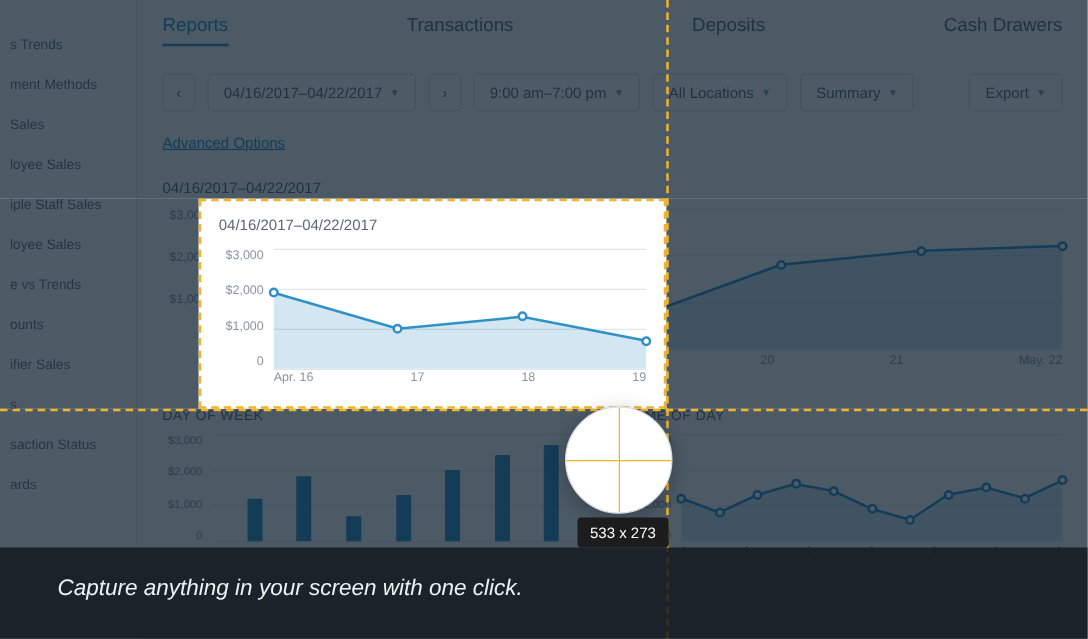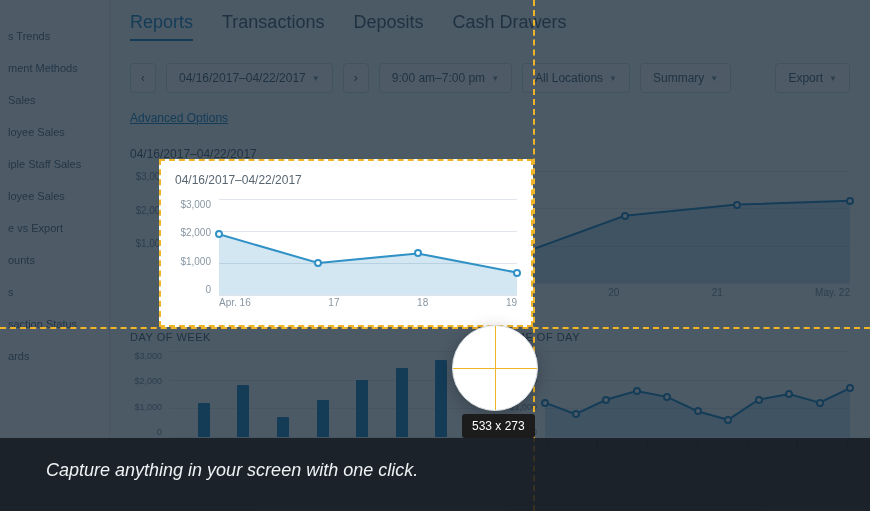--- a/index.html
+++ b/index.html
@@ -36,24 +36,24 @@
     background: #2e93c7;
     color: #fff;
   }
   .main {
     flex: 1;
     padding: 0 20px 0 20px;
     min-width: 0;
   }
   .tabs {
     display: flex;
-    gap: 29px;
-    justify-content: flex-start;
+    gap: 46px;
+    justify-content: space-between;
     padding: 12px 0;
-    font-size: 18px;
+    font-size: 15px;
   }
   .tab { color: #5b6b78; cursor: pointer; padding-bottom: 6px; }
   .tab.active { color: #3091c6; border-bottom: 2px solid #3091c6; }
   .filters {
     display: flex;
     align-items: center;
     gap: 10px;
     margin-top: 10px;
   }
   .pill {
@@ -199,22 +199,23 @@
 
 <div class="page">
 
   <div class="sidebar">
     <div class="sidebar-item"><span>s Trends</span></div>
     <div class="sidebar-item"><span>ment Methods</span></div>
     <div class="sidebar-item"><span> Sales</span></div>
     <div class="sidebar-item"><span>loyee Sales</span></div>
     <div class="sidebar-item"><span>iple Staff Sales</span></div>
     <div class="sidebar-item"><span>loyee Sales</span></div>
-    <div class="sidebar-item"><span>e vs Export</span></div>
+    <div class="sidebar-item"><span>e vs Trends</span></div>
     <div class="sidebar-item"><span>ounts</span></div>
+    <div class="sidebar-item"><span>ifier Sales</span></div>
     <div class="sidebar-item"><span>s</span></div>
     <div class="sidebar-item"><span>saction Status</span></div>
     <div class="sidebar-item"><span>ards</span></div>
   </div>
 
   <div class="main">
     <div class="tabs">
       <span class="tab active"><span>Reports</span></span>
       <span class="tab"><span>Transactions</span></span>
       <span class="tab"><span>Deposits</span></span>

